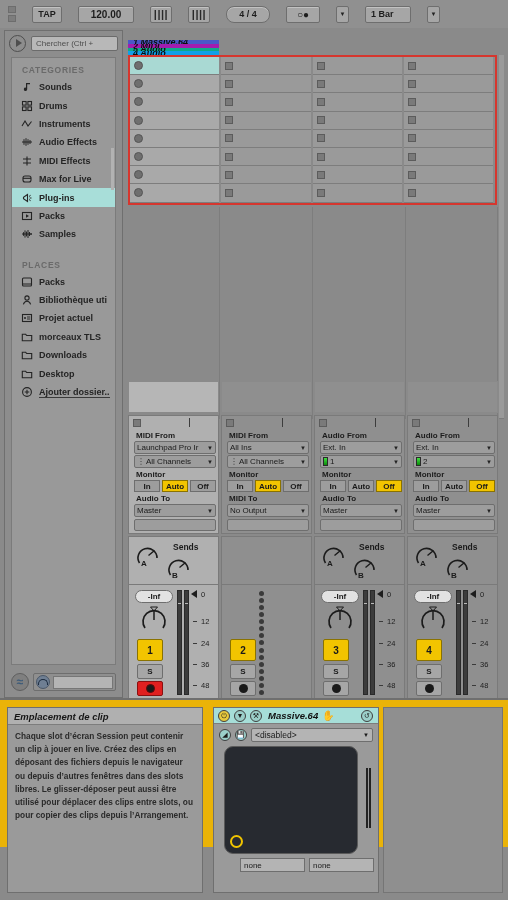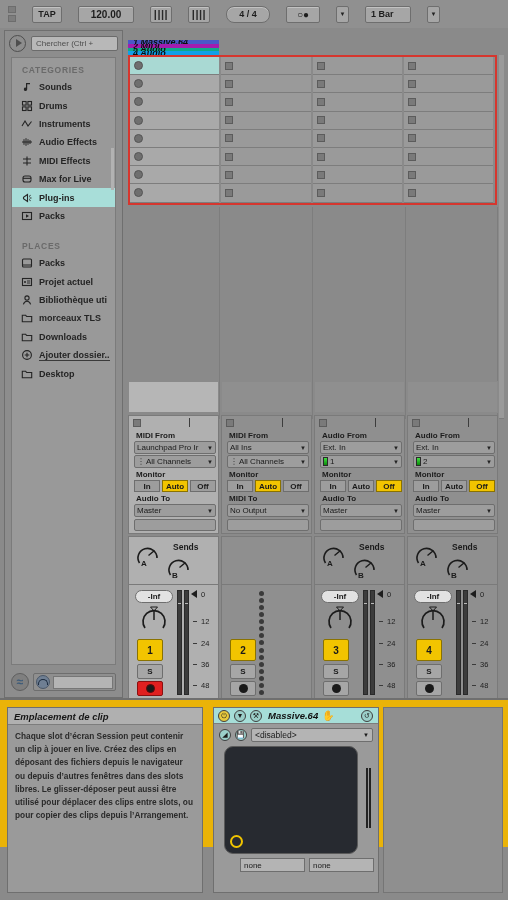--- a/index.html
+++ b/index.html
@@ -373,69 +373,78 @@
           </svg>
         <span>Plug-ins</span>
       </div>
       <div class="br-item">
         <svg class="ic" viewBox="0 0 12 12">
             <rect x="1.5" y="2.5" width="9" height="7" fill="none" stroke="#242424" stroke-width="1.1"></rect>
             <path d="M5 4.3 L8 6 L5 7.7z" fill="#242424"></path>
           </svg>
         <span>Packs</span>
       </div>
+      <div class="br-item">
+        <svg class="ic" viewBox="0 0 12 12">
+            <g stroke="#242424" stroke-width="1">
+              <path d="M1 6h10"></path>
+              <path d="M2.5 4.2v3.6M4 2.4v7.2M5.5 3.6v4.8M7 2v8M8.5 4v4M10 5v2"></path>
+            </g>
+          </svg>
+        <span>Samples</span>
+      </div>
 
       <div class="sect-label" style="padding-top:16px">PLACES</div>
 
       <div class="br-item">
         <svg class="ic" viewBox="0 0 12 12">
             <rect x="1.5" y="2" width="9" height="8" rx="1" fill="none" stroke="#242424" stroke-width="1.1"></rect>
             <path d="M1.5 8h9" stroke="#242424" stroke-width="1"></path>
           </svg>
         <span>Packs</span>
+      </div>
+      <div class="br-item">
+        <svg class="ic" viewBox="0 0 12 12">
+            <circle cx="6" cy="4" r="2.1" fill="none" stroke="#242424" stroke-width="1.1"></circle>
+            <path d="M2.4 10.3c.6-2.3 2-3.1 3.6-3.1s3 .8 3.6 3.1" fill="none" stroke="#242424" stroke-width="1.1"></path>
+          </svg>
+        <span>Bibliothèque uti</span>
       </div>
       <div class="br-item">
         <svg class="ic" viewBox="0 0 12 12">
             <rect x="1.5" y="2.5" width="9" height="7" fill="none" stroke="#242424" stroke-width="1.1"></rect>
             <circle cx="4" cy="6" r="1" fill="#242424"></circle>
             <path d="M6 5h3.2M6 7h3.2" stroke="#242424" stroke-width="0.9"></path>
           </svg>
         <span>Projet actuel</span>
       </div>
       <div class="br-item">
         <svg class="ic" viewBox="0 0 12 12">
-            <circle cx="6" cy="4" r="2.1" fill="none" stroke="#242424" stroke-width="1.1"></circle>
-            <path d="M2.4 10.3c.6-2.3 2-3.1 3.6-3.1s3 .8 3.6 3.1" fill="none" stroke="#242424" stroke-width="1.1"></path>
-          </svg>
-        <span>Bibliothèque uti</span>
-      </div>
-      <div class="br-item">
-        <svg class="ic" viewBox="0 0 12 12">
             <path d="M1.3 3.3h3.4l1 1.2h5v5.2h-9.4z" fill="none" stroke="#242424" stroke-width="1.1"></path>
           </svg>
         <span>morceaux TLS</span>
       </div>
       <div class="br-item">
         <svg class="ic" viewBox="0 0 12 12">
             <path d="M1.3 3.3h3.4l1 1.2h5v5.2h-9.4z" fill="none" stroke="#242424" stroke-width="1.1"></path>
           </svg>
         <span>Downloads</span>
+      </div>
+      <div class="br-item">
+        <svg class="ic" viewBox="0 0 12 12">
+            <path d="M1.3 3.3h3.4l1 1.2h5v5.2h-9.4z" fill="none" stroke="#242424" stroke-width="1.1"></path>
+          </svg>
+        <span>Desktop</span>
       </div>
       <div class="br-item">
         <svg class="ic" viewBox="0 0 12 12">
             <circle cx="6" cy="6" r="4.4" fill="none" stroke="#242424" stroke-width="1.1"></circle>
             <path d="M6 3.7v4.6M3.7 6h4.6" stroke="#242424" stroke-width="1.1"></path>
           </svg>
         <span style="border-bottom:1px solid #3a3a3a">Ajouter dossier..</span>
-      </div>
-      <div class="br-item">
-        <svg class="ic" viewBox="0 0 12 12">
-            <path d="M1.3 3.3h3.4l1 1.2h5v5.2h-9.4z" fill="none" stroke="#242424" stroke-width="1.1"></path>
-          </svg>
-        <span>Desktop</span>
       </div>
 
       <div class="br-scroll"></div>
     </div>
     <div class="br-bottom">
       <div class="wave-circle">≈</div>
       <div class="preview-strip">
         <div class="hp-circle"></div>
         <div class="preview-field"></div>
       </div>

